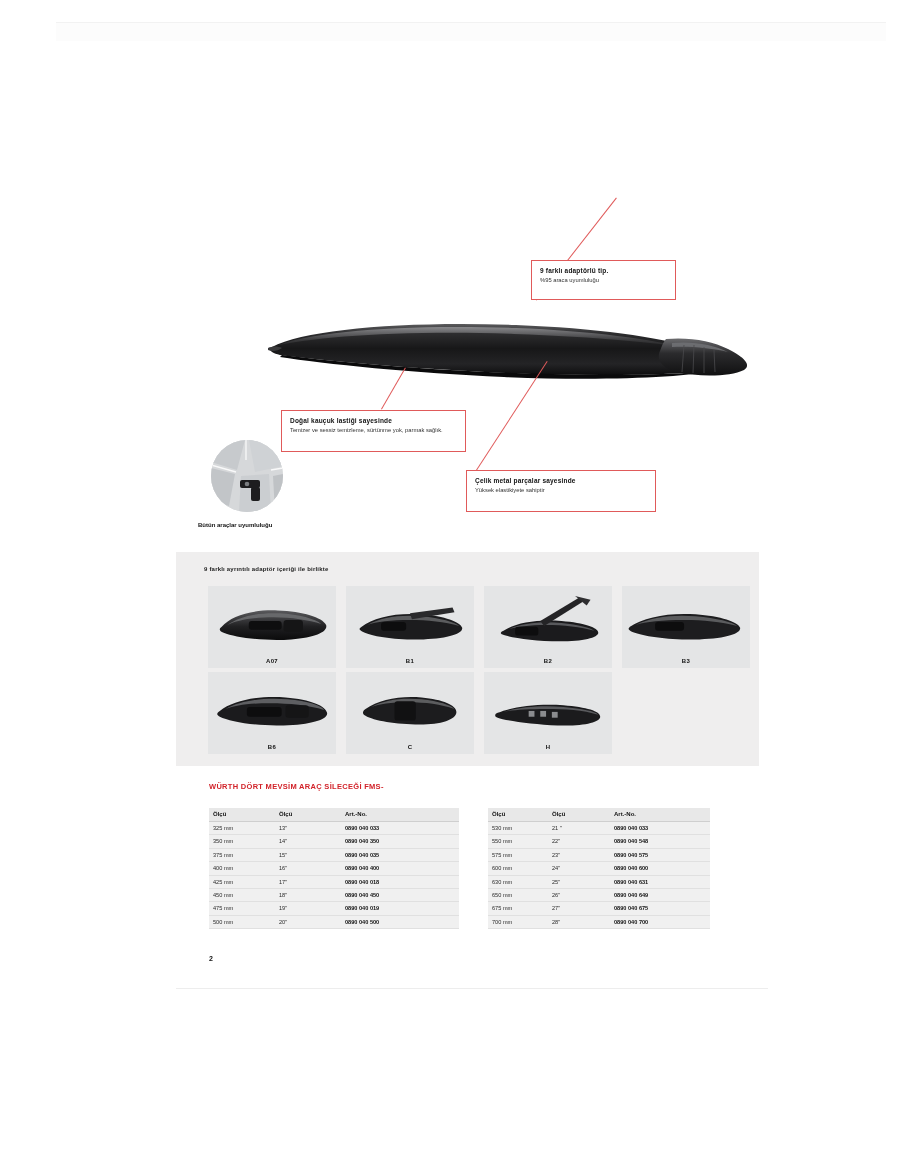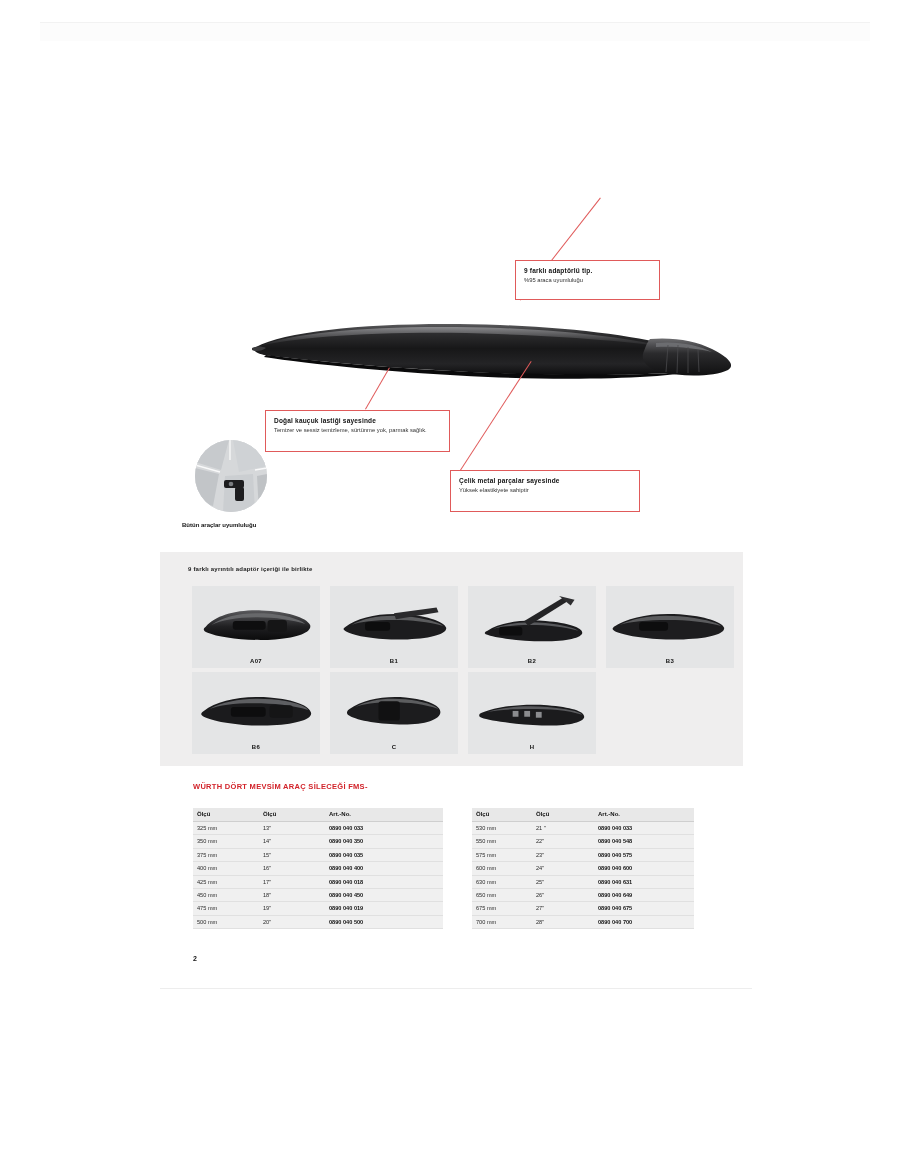--- a/index.html
+++ b/index.html
@@ -1,18 +1,18 @@
 <!DOCTYPE html>
 <html><head>
 <meta charset="utf-8">
 <style>
   html,body{margin:0;padding:0;background:#ffffff;}
   body{width:910px;height:1155px;position:relative;font-family:"Liberation Sans",sans-serif;color:#1a1a1a;overflow:hidden;}
 
-  .page{position:absolute;left:0;top:0;width:748px;height:1155px;background:#fff;}
+  .page{position:absolute;left:16px;top:0;width:748px;height:1155px;background:#fff;}
 
   
   .top-rule{position:absolute;left:40px;top:22px;width:830px;height:1px;background:#f2f2f2;}
   .top-tint{position:absolute;left:40px;top:23px;width:830px;height:18px;background:#fcfcfc;}
 
   
   .hero{position:absolute;left:160px;top:230px;width:610px;height:320px;}
 
   
   .blade-wrap{position:absolute;left:90px;top:85px;width:500px;height:70px;}

